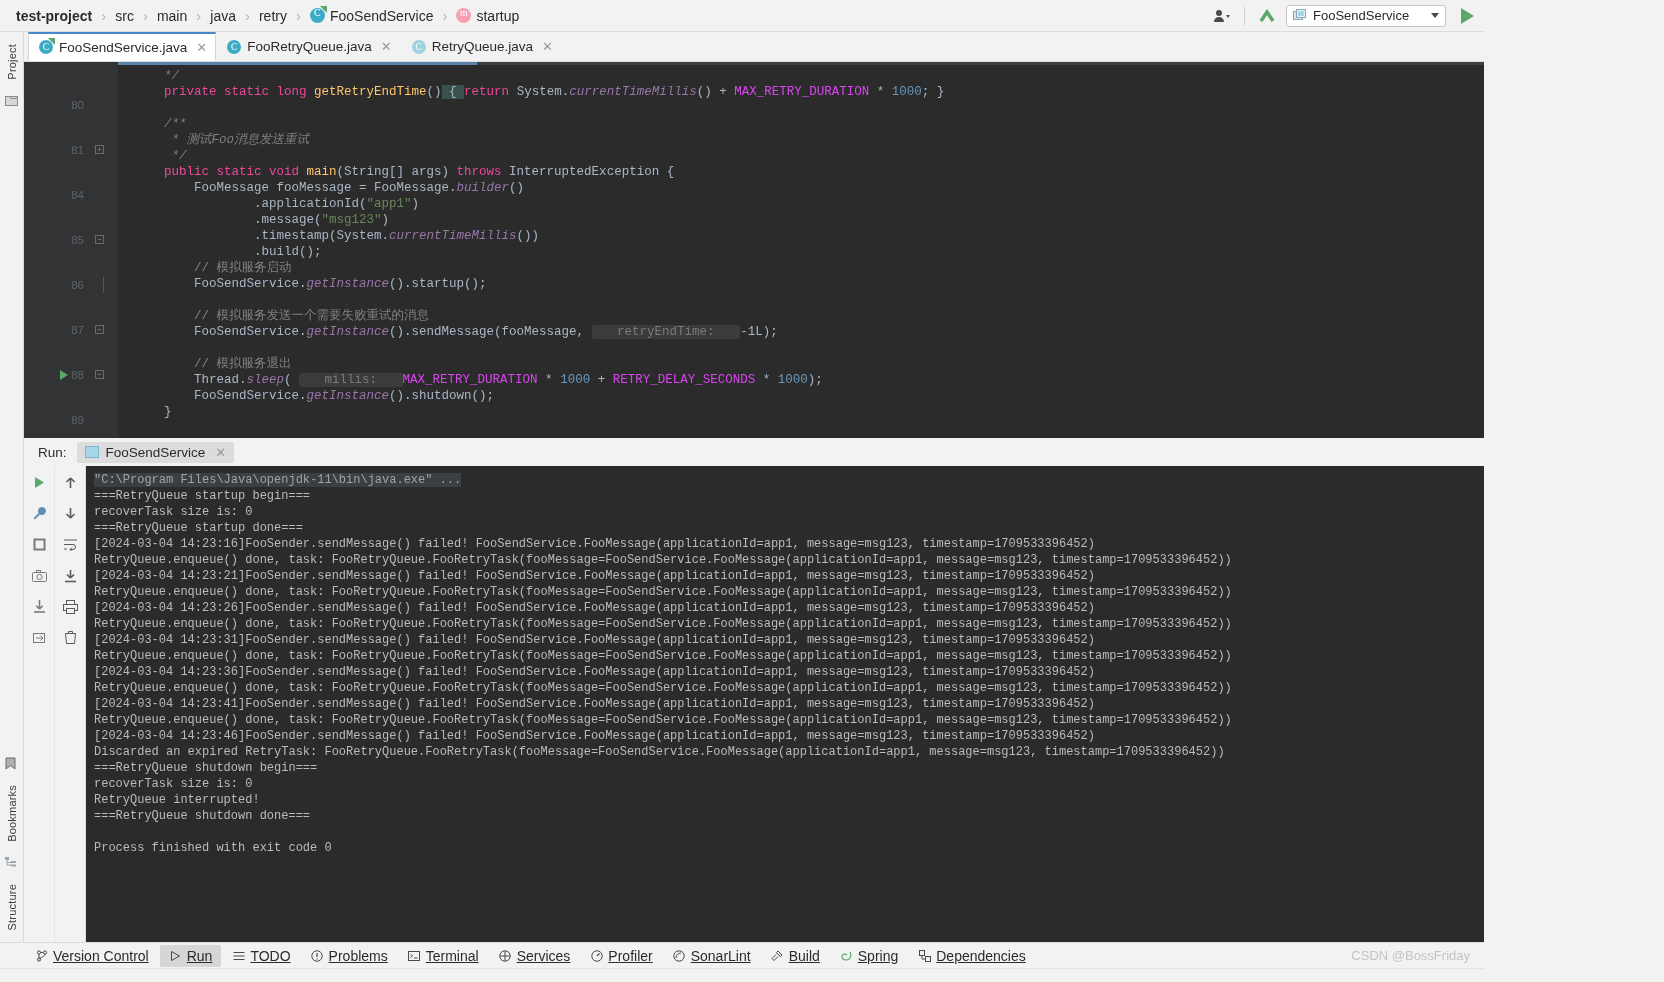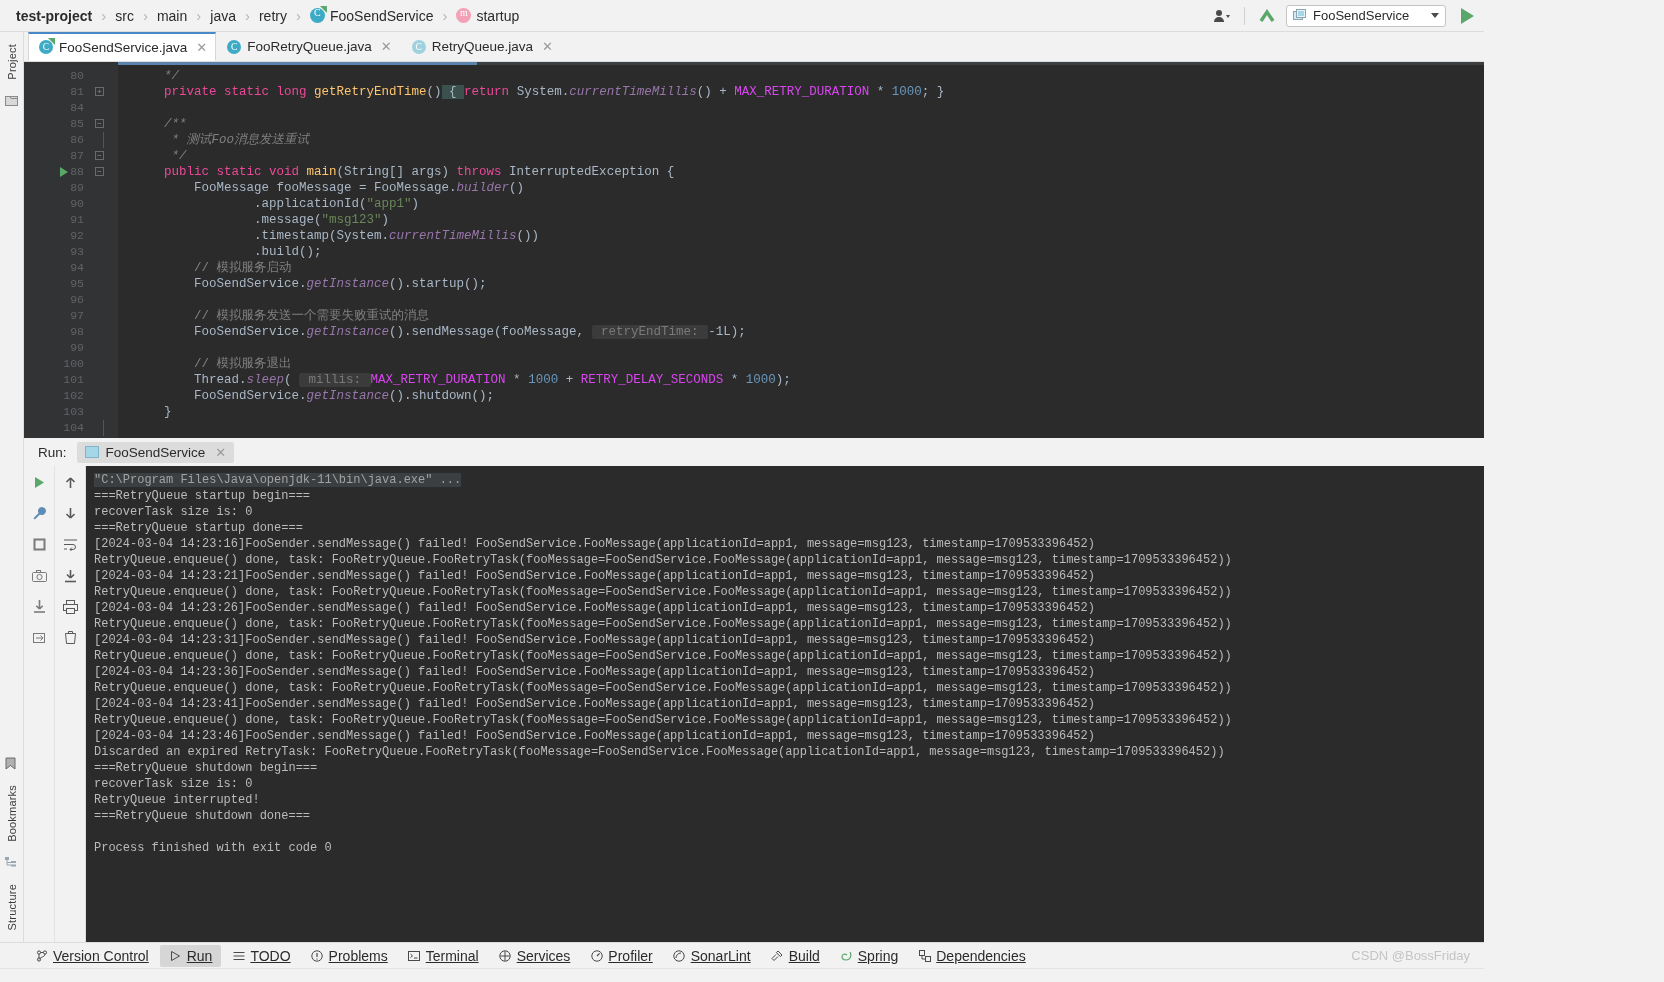--- a/index.html
+++ b/index.html
@@ -58,35 +58,35 @@
   .tab .ti.dim { background: #9ed2de; }
   .tab .ti .tl { position: absolute; inset: 0; text-align: center; font-size: 9.5px; line-height: 14px; color: #fff; font-family: "Liberation Serif", serif; }
   .tab .ti.run::after { content: ""; position: absolute; right: -2px; top: -2px; width: 7px; height: 7px; background: #59a869; clip-path: polygon(0 0,100% 0,100% 100%); }
   .tabx { color: #9a9a9a; font-size: 13px; margin-left: 3px; }
 
   
   .editor { position: relative; background: #2b2b2b; flex: 0 0 376px; height: 376px; overflow: hidden; display: flex; }
   .scrollbar-top { position: absolute; top: 0; left: 0; height: 3px; width: 100%; background: #3c3f41; }
   .scrollbar-top > i { display: block; height: 3px; width: 31%; background: #5c83ab; }
   .gutter { width: 94px; background: #313335; flex: 0 0 94px; position: relative; padding-top: 6px; }
-  .lnum { height: 16px; line-height: 16px; font-family: Liberation Mono, monospace; font-size: 11.5px; color: #606366; text-align: right; padding-right: 34px; position: relative; }
+  .lnum { height: 16px; line-height: 16px; font-family: Liberation Sans, sans-serif; font-size: 11.5px; color: #606366; text-align: right; padding-right: 34px; position: relative; margin-top: 29px; }
   .fold { position: absolute; right: 14px; top: 3px; width: 9px; height: 9px; border: 1px solid #6a6a6a; color: #8a8a8a; font-size: 8px; line-height: 7px; text-align: center; }
   .fold.plain { border: none; border-left: 1px solid #555; width: 0; height: 16px; top: 0; }
   .runmark { position: absolute; right: 50px; top: 3px; width: 0; height: 0; border-top: 5px solid transparent; border-bottom: 5px solid transparent; border-left: 8px solid #59a869; }
   .code { flex: 1; padding-top: 6px; font-family: "Liberation Mono", monospace; font-size: 12.5px; color: #a9b7c6; overflow: hidden; }
   .cl { height: 16px; line-height: 16px; white-space: pre; padding-left: 16px; }
   .kw { color: #ec4899; }
   .st { color: #6a8759; }
   .fn { color: #ffc66d; }
   .num { color: #6897bb; }
   .cm { color: #808080; font-style: italic; }
   .cmz { color: #808080; }
   .fld { color: #d946ef; }
   .stc { color: #9876aa; font-style: italic; }
-  .hint { background: #3b3b3b; color: #7a7a7a; border-radius: 2px; padding: 0 2px; font-style: normal; }
+  .hint { background: #3b3b3b; color: #7a7a7a; border-radius: 2px; padding: 0 18px; font-style: normal; }
   .brhl { background: #3b514d; }
 
   
   .runwin { flex: 1; display: flex; flex-direction: column; min-height: 0; background: #f2f2f2; }
   .runhdr { height: 28px; display: flex; align-items: center; gap: 10px; padding-left: 14px; font-size: 13.5px; color: #2b2b2b; flex: 0 0 28px; }
   .runhdr .lbl { color: #2b2b2b; }
   .runtab { display: flex; align-items: center; gap: 7px; padding: 3px 8px; background: #dcdcdc; border-radius: 2px; }
   .runtab .ri { width: 14px; height: 12px; background: #a5d7e8; border: 1px solid #7fb4c9; }
   .runbody { display: flex; flex: 1; min-height: 0; }
   .runtools { width: 62px; flex: 0 0 62px; background: #f2f2f2; display: flex; border-right: 1px solid #dcdcdc; }

